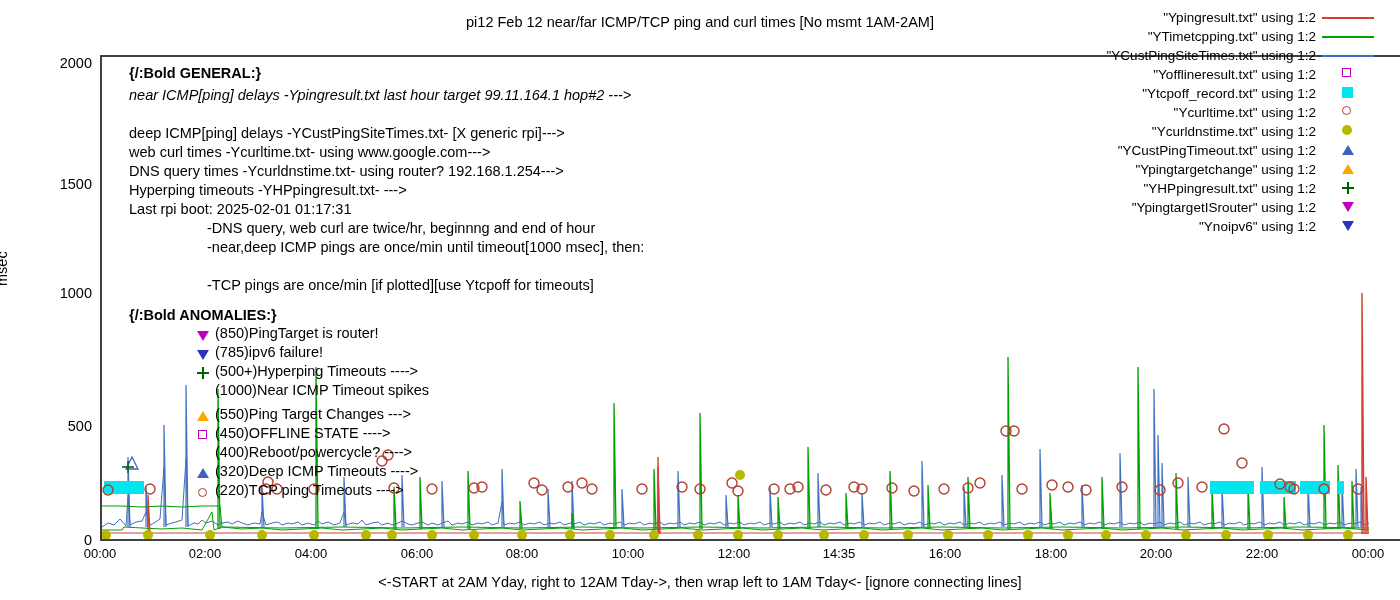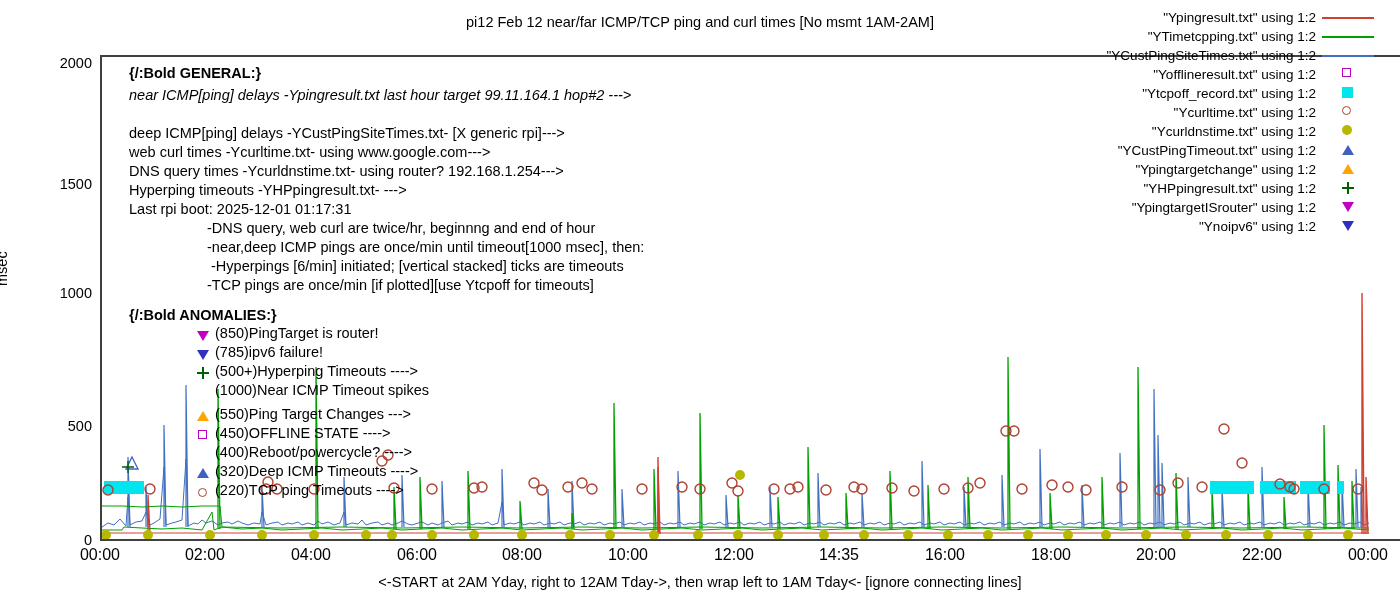--- a/index.html
+++ b/index.html
@@ -27,21 +27,21 @@
   .ylab{
     position:absolute;width:60px;text-align:right;font-size:14.5px;
   }
   .ytickmark{position:absolute;left:100px;width:7px;height:1px;background:#000;}
   .ytickmarkR{position:absolute;left:1363px;width:7px;height:1px;background:#000;}
   .ylabel-rot{
     position:absolute;left:-6px;top:286px;font-size:14.5px;
     transform:rotate(-90deg);transform-origin:left top;white-space:nowrap;
   }
   .xlab{
-    position:absolute;top:546px;font-size:16px;text-align:center;width:60px;
+    position:absolute;top:546px;font-size:13px;text-align:center;width:60px;
   }
   .xtickmark{position:absolute;top:534px;width:1px;height:7px;background:#000;}
   .xtickmarkT{position:absolute;top:56px;width:1px;height:7px;background:#000;}
   .xaxis-title{
     position:absolute;left:0;top:574px;width:1400px;text-align:center;font-size:14.5px;
   }
   
   .annot{
     position:absolute;font-size:14.5px;white-space:pre;color:#000;
   }
@@ -333,25 +333,24 @@
         <path d="M26,404 L26,416 M20,410 L32,410"></path>
       </g>
     </svg>
 
     <div class="annot bold" style="left:27px;top:8px;">{/:Bold GENERAL:}</div>
     <div class="annot" style="left:27px;top:30px;font-style:italic;">near ICMP[ping] delays -Ypingresult.txt last hour target 99.11.164.1 hop#2 ---&gt;</div>
     <div class="annot" style="left:27px;top:87px;">web curl times -Ycurltime.txt- using www.google.com---&gt;</div>
     <div class="annot" style="left:27px;top:68px;">deep ICMP[ping] delays -YCustPingSiteTimes.txt- [X generic rpi]---&gt;</div>
     <div class="annot" style="left:27px;top:106px;">DNS query times -Ycurldnstime.txt- using router? 192.168.1.254---&gt;</div>
     <div class="annot" style="left:27px;top:125px;">Hyperping timeouts -YHPpingresult.txt- ---&gt;</div>
-    <div class="annot" style="left:27px;top:144px;">Last rpi boot: 2025-12-01 01:17:31</div>
+    <div class="annot" style="left:27px;top:144px;">Last rpi boot: 2025-02-01 01:17:31</div>
 
     <div class="annot" style="left:105px;top:163px;">-DNS query, web curl are twice/hr, beginnng and end of hour</div>
     <div class="annot" style="left:105px;top:182px;">-near,deep ICMP pings are once/min until timeout[1000 msec], then:</div>
-    <div class="annot" style="left:105px;top:201px;"> -Hyperpings [6/min] initiated; [vertical stacked] ticks are timeouts</div>
     <div class="annot" style="left:105px;top:220px;">-TCP pings are once/min [if plotted][use Ytcpoff for timeouts]</div>
 
     <div class="annot bold" style="left:27px;top:250px;">{/:Bold ANOMALIES:}</div>
 
     <div class="annot" style="left:113px;top:268px;">(850)PingTarget is router!</div>
     <span class="asym tri-dn-m" style="left:95px;top:274px;"></span>
 
     <div class="annot" style="left:113px;top:287px;">(785)ipv6 failure!</div>
     <span class="asym tri-dn-b" style="left:95px;top:293px;"></span>
 

